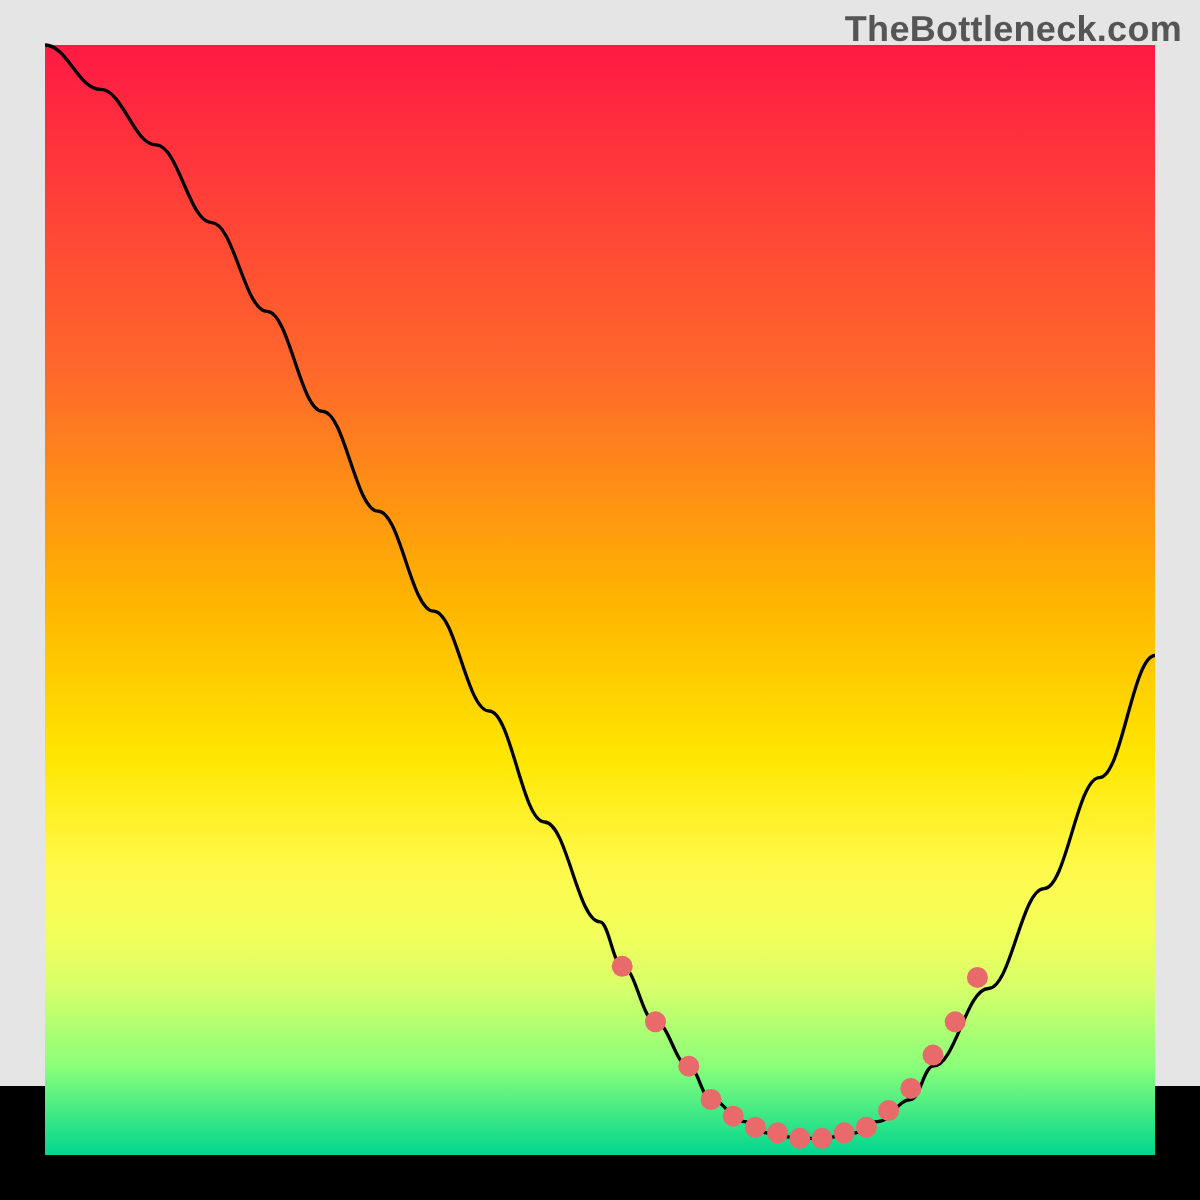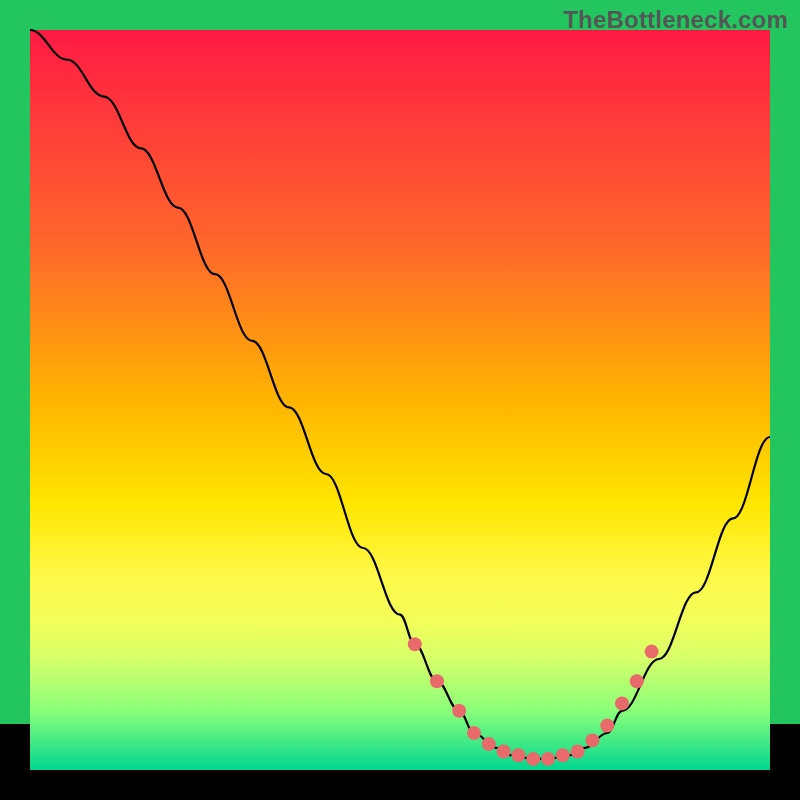--- a/index.html
+++ b/index.html
@@ -7,21 +7,21 @@
     padding: 0;
     width: 800px;
     height: 800px;
     background: #000000;
     font-family: Arial, Helvetica, sans-serif;
   }
   .container {
     position: relative;
     width: 800px;
     height: 724px;
-    background: #22c55e;
+    background: #e5e5e5;
   }
   .plot-area {
     position: absolute;
     left: 30px;
     top: 30px;
     width: 740px;
     height: 740px;
     background: linear-gradient(to bottom,
       #ff1a44 0%,
       #ff3a3a 12%,

